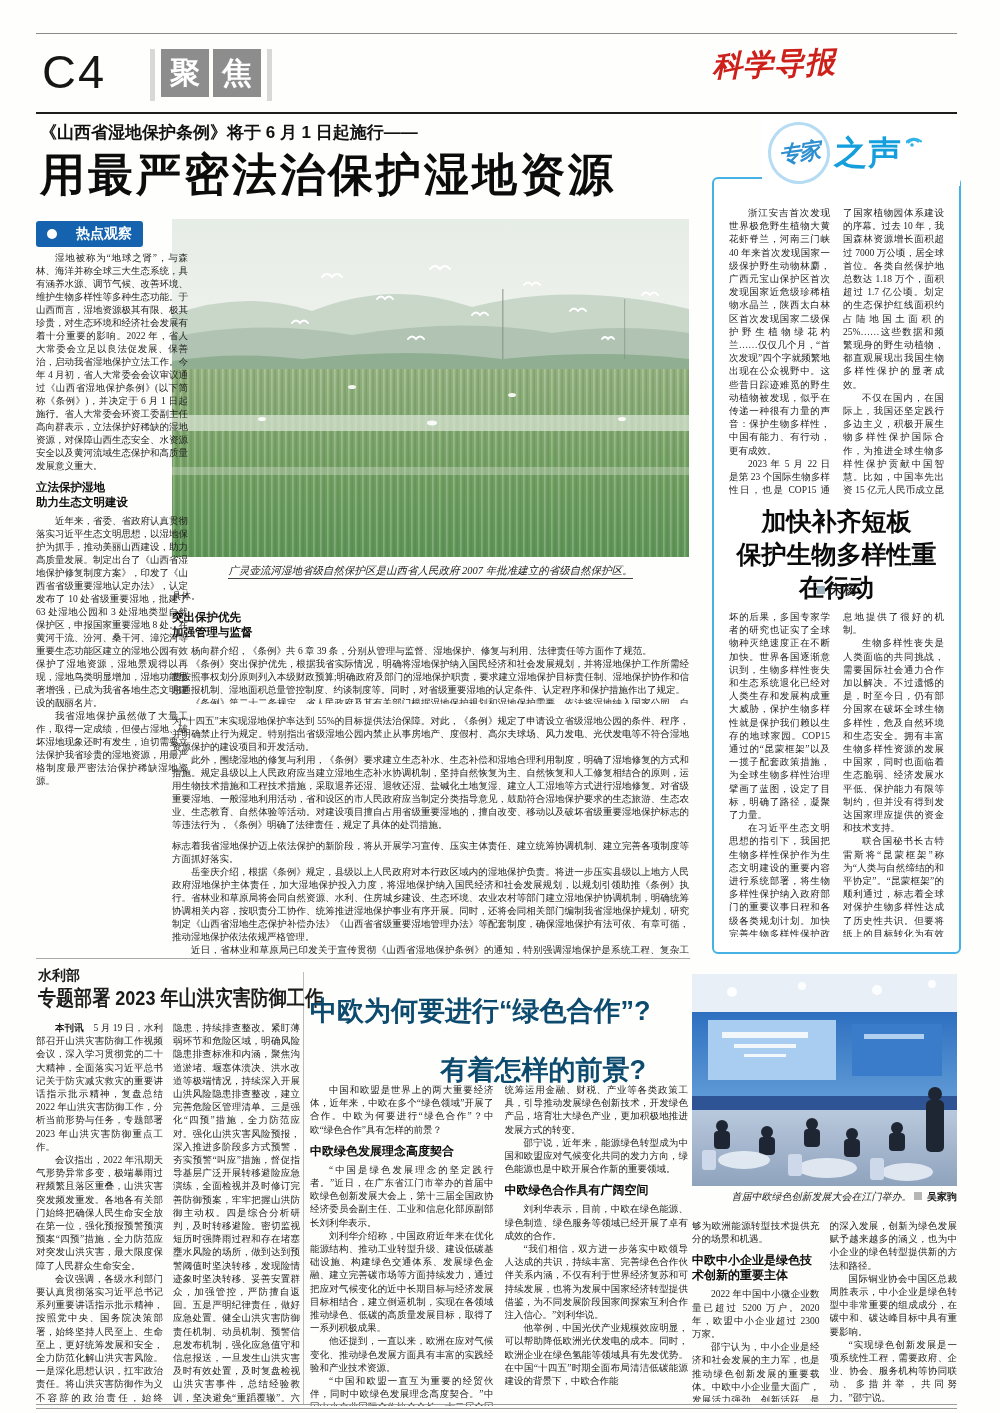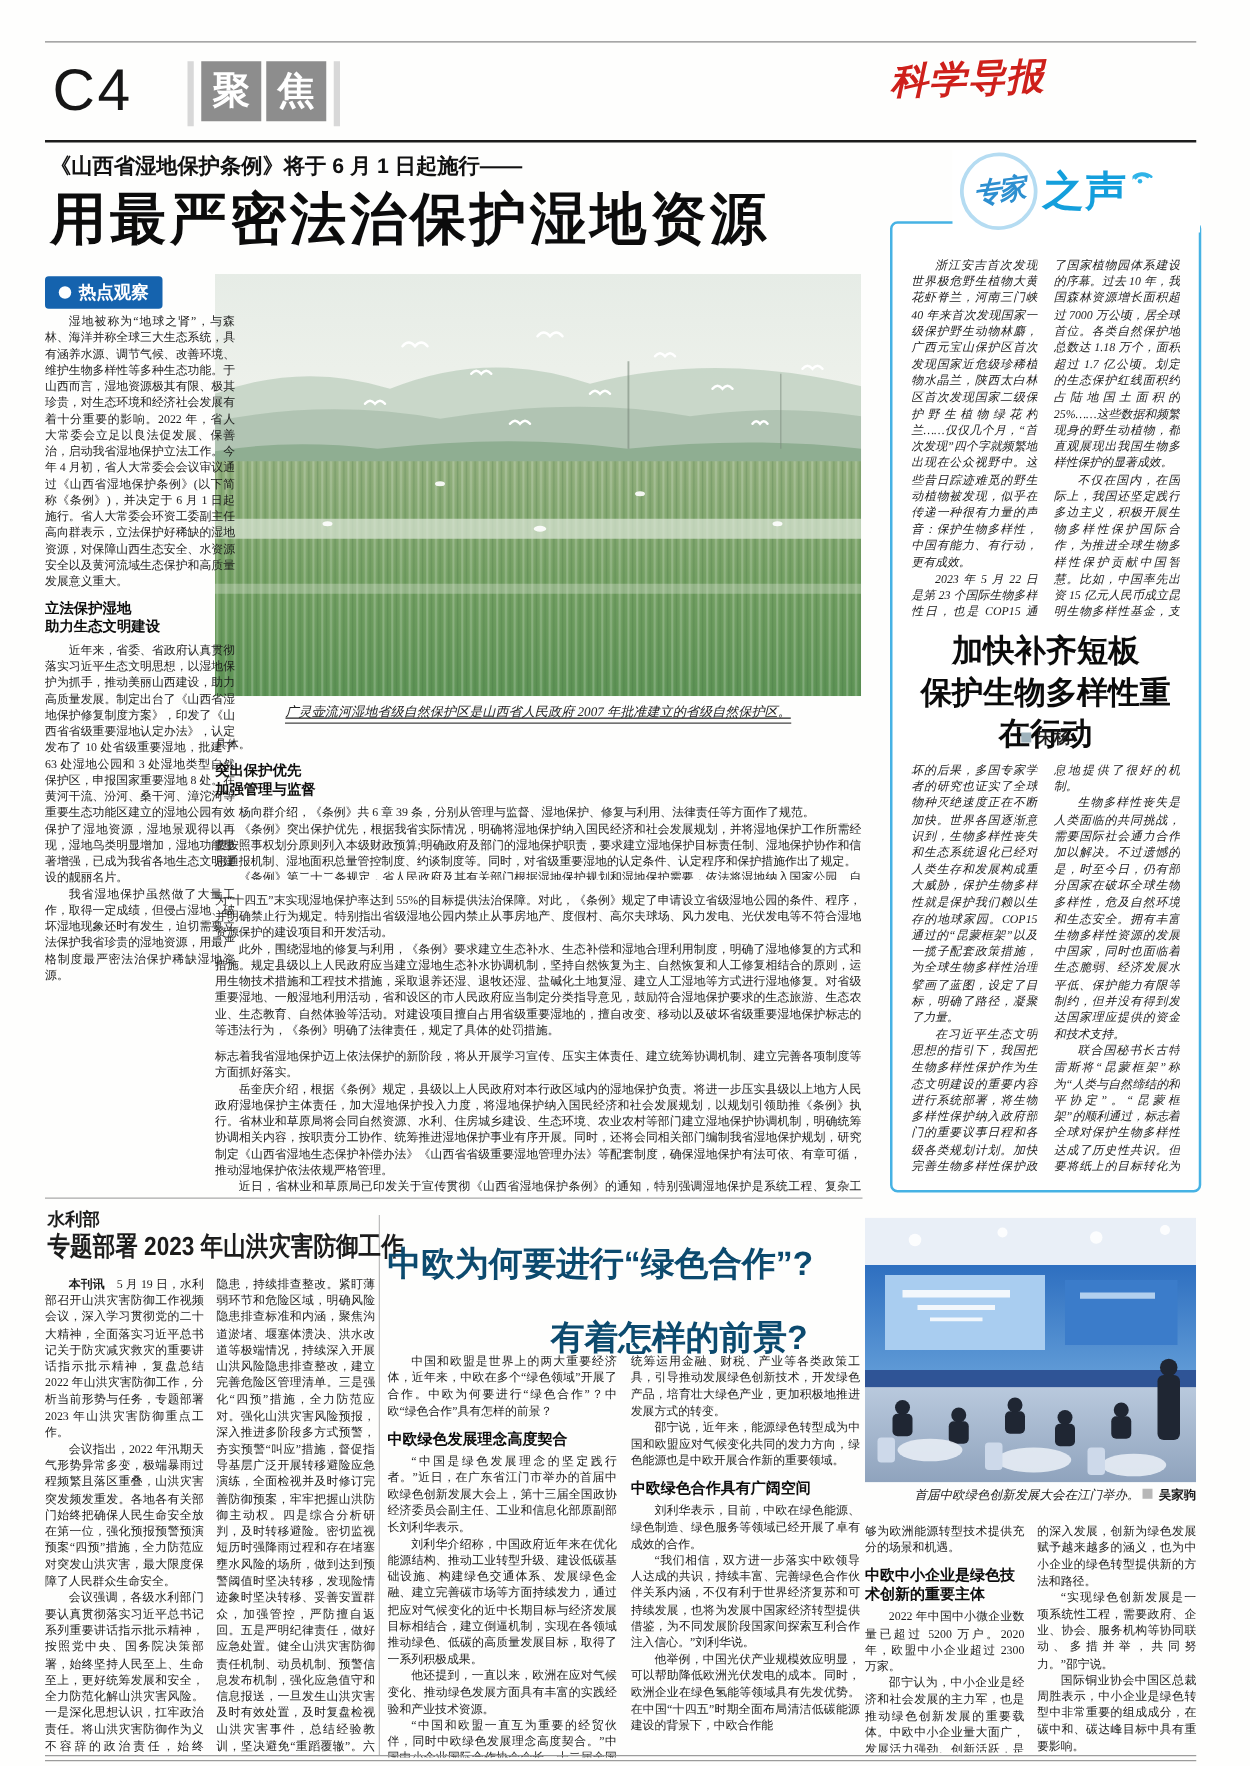--- a/index.html
+++ b/index.html
@@ -16,42 +16,42 @@
             color:#ce201b;letter-spacing:1px;transform:rotate(-2deg);white-space:nowrap;}
   .edit-block{left:833px;top:46px;width:125px;font:11px/17px "Liberation Sans",sans-serif;color:#2e2e2e;
               border-bottom:1px solid #9a9a9a;padding-bottom:5px;}
   .sq{display:inline-block;width:8px;height:8px;background:#b7b7b7;margin-right:5px;}
   .header-rule{left:36px;top:112px;width:921px;height:2px;background:#1d1d1d;}
   
   .kicker{left:40px;top:122px;width:650px;font:700 17px/22px "Liberation Sans",sans-serif;color:#111;}
   .headline{left:40px;top:146px;width:660px;font:900 45px/58px "Liberation Sans",sans-serif;
             color:#0c0c0c;letter-spacing:3px;white-space:nowrap;}
   .badge{left:36px;top:221px;height:26px;background:#1563ae;color:#fff;border-radius:3px;
-         display:flex;align-items:center;gap:6px;padding:0 11px;font:700 14px "Liberation Sans",sans-serif;}
+         display:flex;align-items:center;gap:19px;padding:0 11px;font:700 14px "Liberation Sans",sans-serif;}
   .badge .dot{width:10px;height:10px;border-radius:50%;background:#fff;}
   .photo1{left:172px;top:219px;width:517px;height:338px;overflow:hidden;}
   .caption1{left:172px;top:563px;width:517px;text-align:center;font:italic 10.5px/15px "Liberation Serif",serif;color:#222;}
-  .caption1 span{border-bottom:1px solid #444;padding-bottom:2px;text-decoration:underline;}
+  .caption1 span{border-bottom:1px solid #444;padding-bottom:2px;}
   .bodytxt p.para{margin:0;text-indent:2em;text-align:justify;}
   .bodytxt p.noindent{text-indent:0;}
   .bodytxt h4.subhead{margin:7px 0 5px;font:700 11.5px/15px "Liberation Sans",sans-serif;color:#0d0d0d;white-space:pre-line;}
   .col1{left:36px;top:252px;width:152px;height:702px;overflow:hidden;font-size:9.5px;line-height:13px;}
   .cols-rest{left:172px;top:590px;width:517px;height:364px;overflow:hidden;display:flex;gap:11px;flex-direction:column;}
   .cols-rest .col{flex:1;overflow:hidden;font-size:9.5px;line-height:13px;}
   .divider-mid{left:36px;top:958px;width:654px;height:1px;background:#a9a9a9;}
   
   .expert-box{left:712px;top:177px;width:245px;height:773px;border:2px solid #46b2e4;border-radius:6px;background:#fff;}
   .expert-logo{left:762px;top:120px;width:186px;height:66px;background:#fff;display:flex;align-items:center;
                gap:4px;padding:0 6px;z-index:5;}
   .logo-circle{width:56px;height:56px;border:3px solid #b5dcf2;border-radius:50%;display:flex;align-items:center;
                justify-content:center;transform:rotate(-8deg);}
   .logo-script{font:800 22px "Liberation Serif",serif;font-style:italic;color:#2d8fd0;letter-spacing:-2px;}
   .logo-bold{font:900 33px "Liberation Sans",sans-serif;color:#149fdc;letter-spacing:1px;}
   .exp-inner{position:absolute;left:15px;right:15px;}
-  .exp-cols{display:flex;gap:13px;overflow:hidden;font-size:9.5px;line-height:13.2px;font-style:italic;}
+  .exp-cols{display:flex;gap:13px;overflow:hidden;font-size:9.5px;line-height:13.2px;}
   .exp-cols .ecol{flex:1;overflow:hidden;}
   .exp-top{top:28px;height:288px;}
   .exp-title{top:326px;text-align:center;font:900 25px/33px "Liberation Sans",sans-serif;color:#0b0b0b;}
   .exp-byline{top:402px;text-align:center;font:700 13px "Liberation Sans",sans-serif;}
   .exp-byline .sq{background:#9fb3bd;}
   .exp-bottom{top:432px;height:326px;}
   
   .divider-vert{left:303px;top:972px;width:1px;height:432px;background:#bdbdbd;}
   .w-kicker{left:38px;top:966px;font:700 14px/18px "Liberation Sans",sans-serif;}
   .w-headline{left:38px;top:984px;width:300px;font:900 21px/28px "Liberation Sans",sans-serif;white-space:nowrap;
@@ -318,19 +318,19 @@
   </div>
   <div class="abs g-right-cols">
     <div class="col bodytxt">
         <p class="para noindent">够为欧洲能源转型技术提供充分的场景和机遇。</p>
         <h4 class="subhead">中欧中小企业是绿色技术创新的重要主体</h4>
         <p class="para">2022 年中国中小微企业数量已超过 5200 万户。2020 年，欧盟中小企业超过 2300 万家。</p>
         <p class="para">邵宁认为，中小企业是经济和社会发展的主力军，也是推动绿色创新发展的重要载体。中欧中小企业量大面广，发展活力强劲、创新活跃，是绿色技术创新的重要主体，在推动绿色创新发展中发挥着重要作用。中小企业也是绿色技术的重要应用者，伴随着新一轮科技革命和产业变革</p>
       </div>
     <div class="col bodytxt">
         <p class="para noindent">的深入发展，创新为绿色发展赋予越来越多的涵义，也为中小企业的绿色转型提供新的方法和路径。</p>
+        <p class="para">国际铜业协会中国区总裁周胜表示，中小企业是绿色转型中非常重要的组成成分，在碳中和、碳达峰目标中具有重要影响。</p>
         <p class="para">“实现绿色创新发展是一项系统性工程，需要政府、企业、协会、服务机构等协同联动、多措并举，共同努力。”邵宁说。</p>
-        <p class="para">国际铜业协会中国区总裁周胜表示，中小企业是绿色转型中非常重要的组成成分，在碳中和、碳达峰目标中具有重要影响。</p>
       </div>
   </div>
 
   <div class="abs bottom-rule"></div>
 </div>
 
 </body></html>

